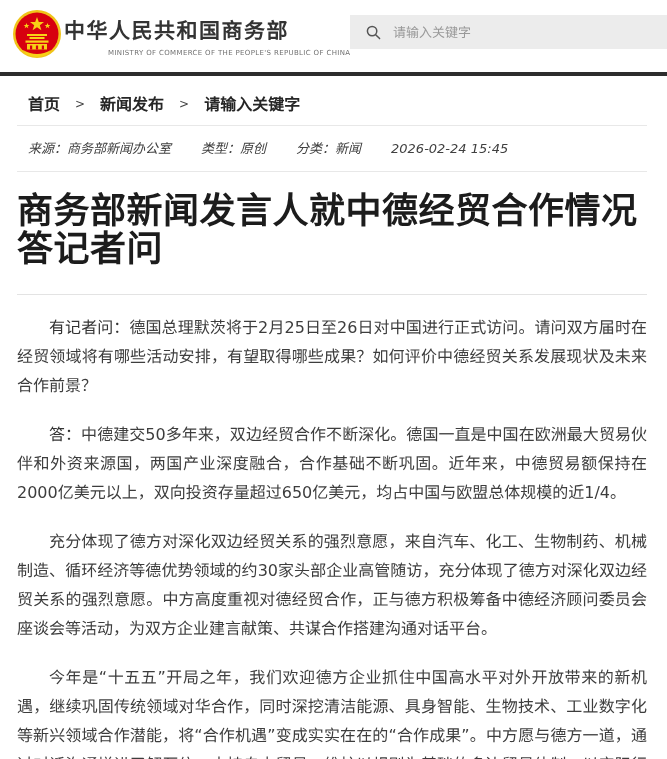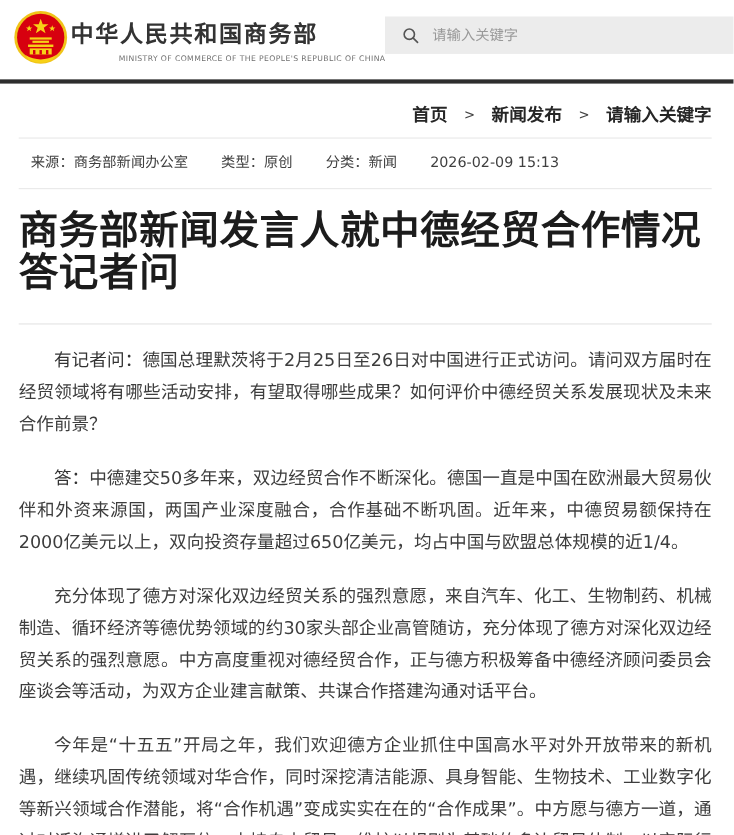--- a/index.html
+++ b/index.html
@@ -36,30 +36,30 @@
   .search-input::placeholder { color: #999; }
   .dark-bar { height: 4px; background: #2d2d2d; }
 
   
   .container { padding: 0 20px 0 17px; }
 
   .breadcrumb {
     display: flex; align-items: center; gap: 15px;
     padding: 18px 0 10px 11px;
     border-bottom: 1px solid #e8e8e8;
-    font-size: 16px; font-weight: bold; color: #262626; line-height: 21px; justify-content: flex-end;
+    font-size: 16px; font-weight: bold; color: #262626; line-height: 21px;
   }
   .breadcrumb a { color: #262626; text-decoration: none; cursor: pointer; }
   .crumb-sep { font-size: 12px; color: #444; font-weight: normal; }
 
   .meta-row {
     display: flex; align-items: flex-end; gap: 30px;
     padding: 14px 0 14px 11px;
     border-bottom: 1px solid #e8e8e8;
-    font-size: 13px; color: #404040; line-height: 17px; white-space: nowrap;
+    font-size: 13px; color: #404040; line-height: 17px; white-space: nowrap; font-style: italic;
   }
 
   .article-title {
     margin: 20px 0 0 0; padding: 0 0 26px 0;
     border-bottom: 1px solid #e3e3e3;
     font-size: 36px; line-height: 38px; font-weight: bold; color: #1c1c1c;
     letter-spacing: 0.5px;
   }
 
   .article-body {
@@ -117,21 +117,21 @@
     <span class="crumb-sep">&gt;</span>
     <a>新闻发布</a>
     <span class="crumb-sep">&gt;</span>
     <a>请输入关键字</a>
   </nav>
 
   <div class="meta-row">
     <span>来源：商务部新闻办公室</span>
     <span>类型：原创</span>
     <span>分类：新闻</span>
-    <span>2026-02-09 15:13</span>
+    <span>2026-02-24 15:45</span>
   </div>
 
   <h1 class="article-title">商务部新闻发言人就中德经贸合作情况答记者问</h1>
 
   <div class="article-body">
     <p><span class="para-lead">有记者问：</span><span>德国总理默茨将于2月25日至26日对中国进行正式访问。请问双方届时在经贸领域将有哪些活动安排，有望取得哪些成果？如何评价中德经贸关系发展现状及未来合作前景？</span></p>
     <p><span class="para-lead">答：</span><span>中德建交50多年来，双边经贸合作不断深化。德国一直是中国在欧洲最大贸易伙伴和外资来源国，两国产业深度融合，合作基础不断巩固。近年来，中德贸易额保持在2000亿美元以上，双向投资存量超过650亿美元，均占中国与欧盟总体规模的近1/4。</span></p>
     <p><span class="para-lead"></span><span>充分体现了德方对深化双边经贸关系的强烈意愿，来自汽车、化工、生物制药、机械制造、循环经济等德优势领域的约30家头部企业高管随访，充分体现了德方对深化双边经贸关系的强烈意愿。中方高度重视对德经贸合作，正与德方积极筹备中德经济顾问委员会座谈会等活动，为双方企业建言献策、共谋合作搭建沟通对话平台。</span></p>
     <p><span class="para-lead"></span><span>今年是“十五五”开局之年，我们欢迎德方企业抓住中国高水平对外开放带来的新机遇，继续巩固传统领域对华合作，同时深挖清洁能源、具身智能、生物技术、工业数字化等新兴领域合作潜能，将“合作机遇”变成实实在在的“合作成果”。中方愿与德方一道，通过对话沟通增进了解互信，支持自由贸易，维护以规则为基础的多边贸易体制，以实际行动推动中德经贸合作高质量发展，切实发挥对中德、中欧关系“压舱石”和“推进器”作用。</span></p>
   </div>

